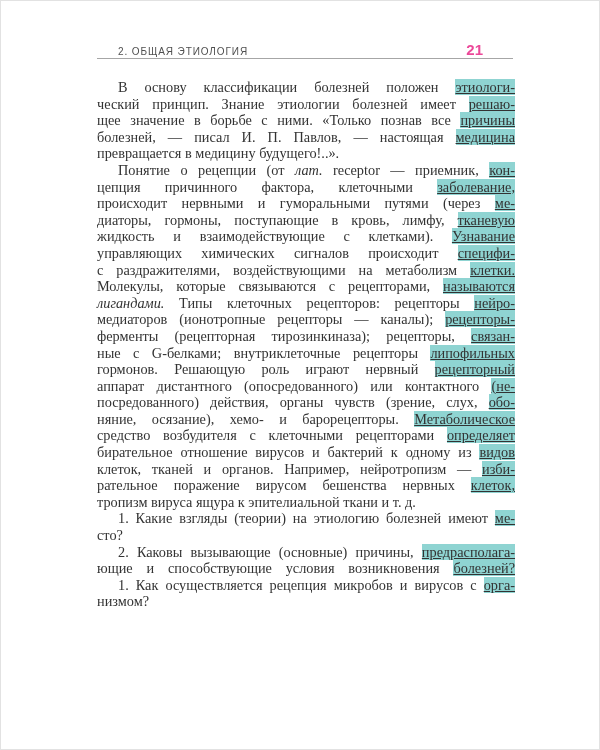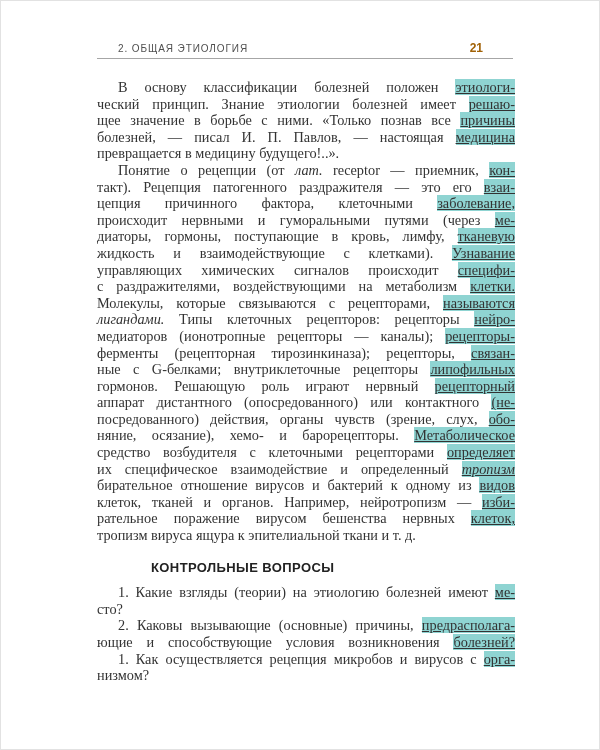--- a/index.html
+++ b/index.html
@@ -29,23 +29,23 @@
   .running-title {
     font-family: "Liberation Sans", sans-serif;
     font-size: 10px;
     letter-spacing: 0.9px;
     color: #4f4f4f;
     padding-left: 21px;
     text-align: right;
   }
   .page-num {
     font-family: "Liberation Sans", sans-serif;
-    font-size: 12px;
+    font-size: 15px;
     font-weight: bold;
-    color: #a16207;
+    color: #ec4899;
     margin-right: 30px;
   }
   .header-rule {
     position: absolute;
     top: 57px;
     left: 96px;
     right: 86px;
     border-top: 1px solid #a6a6a6;
   }
   .body-text {
@@ -87,44 +87,41 @@
   <div class="body-text">
       <div>
         <div class="line indent"><span>В основу классификации болезней положен </span><span class="hl">этиологи-</span></div>
         <div class="line"><span>ческий принцип. Знание этиологии болезней имеет </span><span class="hl">решаю-</span></div>
         <div class="line"><span>щее значение в борьбе с ними. «Только познав все </span><span class="hl">причины</span></div>
         <div class="line"><span>болезней, — писал И. П. Павлов, — настоящая </span><span class="hl">медицина</span></div>
         <div class="line last"><span>превращается в медицину будущего!..».</span></div>
       </div>
       <div>
         <div class="line indent"><span class="b">Понятие о рецепции</span><span> (от </span><span class="i">лат.</span><span> receptor — приемник, </span><span class="hl">кон-</span></div>
-        <div class="line"><span>такт). Рецепция патогенного раздражителя — это его </span><span class="hl">взаи-</span></div>
         <div class="line"><span>цепция причинного фактора, клеточными </span><span class="hl">заболевание,</span></div>
         <div class="line"><span>происходит нервными и гуморальными путями (через </span><span class="hl">ме-</span></div>
         <div class="line"><span>диаторы, гормоны, поступающие в кровь, лимфу, </span><span class="hl">тканевую</span></div>
         <div class="line"><span>жидкость и взаимодействующие с клетками). </span><span class="hl">Узнавание</span></div>
         <div class="line"><span>управляющих химических сигналов происходит </span><span class="hl">специфи-</span></div>
         <div class="line"><span>с раздражителями, воздействующими на метаболизм </span><span class="hl">клетки.</span></div>
         <div class="line"><span>Молекулы, которые связываются с рецепторами, </span><span class="hl">называются</span></div>
         <div class="line"><span class="i">лигандами.</span><span> Типы клеточных рецепторов: рецепторы </span><span class="hl">нейро-</span></div>
         <div class="line"><span>медиаторов (ионотропные рецепторы — каналы); </span><span class="hl">рецепторы-</span></div>
         <div class="line"><span>ферменты (рецепторная тирозинкиназа); рецепторы, </span><span class="hl">связан-</span></div>
         <div class="line"><span>ные с G-белками; внутриклеточные рецепторы </span><span class="hl">липофильных</span></div>
         <div class="line"><span>гормонов. Решающую роль играют нервный </span><span class="hl">рецепторный</span></div>
         <div class="line"><span>аппарат дистантного (опосредованного) или контактного </span><span class="hl">(не-</span></div>
         <div class="line"><span>посредованного) действия, органы чувств (зрение, слух, </span><span class="hl">обо-</span></div>
         <div class="line"><span>няние, осязание), хемо- и барорецепторы. </span><span class="hl">Метаболическое</span></div>
         <div class="line"><span>средство возбудителя с клеточными рецепторами </span><span class="hl">определяет</span></div>
-        <div class="line"><span>их специфическое взаимодействие и определенный </span><span class="i hl">тропизм</span></div>
         <div class="line"><span>бирательное отношение вирусов и бактерий к одному из </span><span class="hl">видов</span></div>
         <div class="line"><span>клеток, тканей и органов. Например, нейротропизм — </span><span class="hl">изби-</span></div>
         <div class="line"><span>рательное поражение вирусом бешенства нервных </span><span class="hl">клеток,</span></div>
         <div class="line last"><span>тропизм вируса ящура к эпителиальной ткани и т. д.</span></div>
       </div>
-      <div class="heading">КОНТРОЛЬНЫЕ ВОПРОСЫ</div>
       <div>
         <div class="line indent"><span>1. Какие взгляды (теории) на этиологию болезней имеют </span><span class="hl">ме-</span></div>
         <div class="line last"><span>сто?</span></div>
       </div>
       <div>
         <div class="line indent"><span>2. Каковы вызывающие (основные) причины, </span><span class="hl">предрасполага-</span></div>
         <div class="line"><span>ющие и способствующие условия возникновения </span><span class="hl">болезней?</span></div>
       </div>
       <div>
         <div class="line indent"><span>1. Как осуществляется рецепция микробов и вирусов с </span><span class="hl">орга-</span></div>

